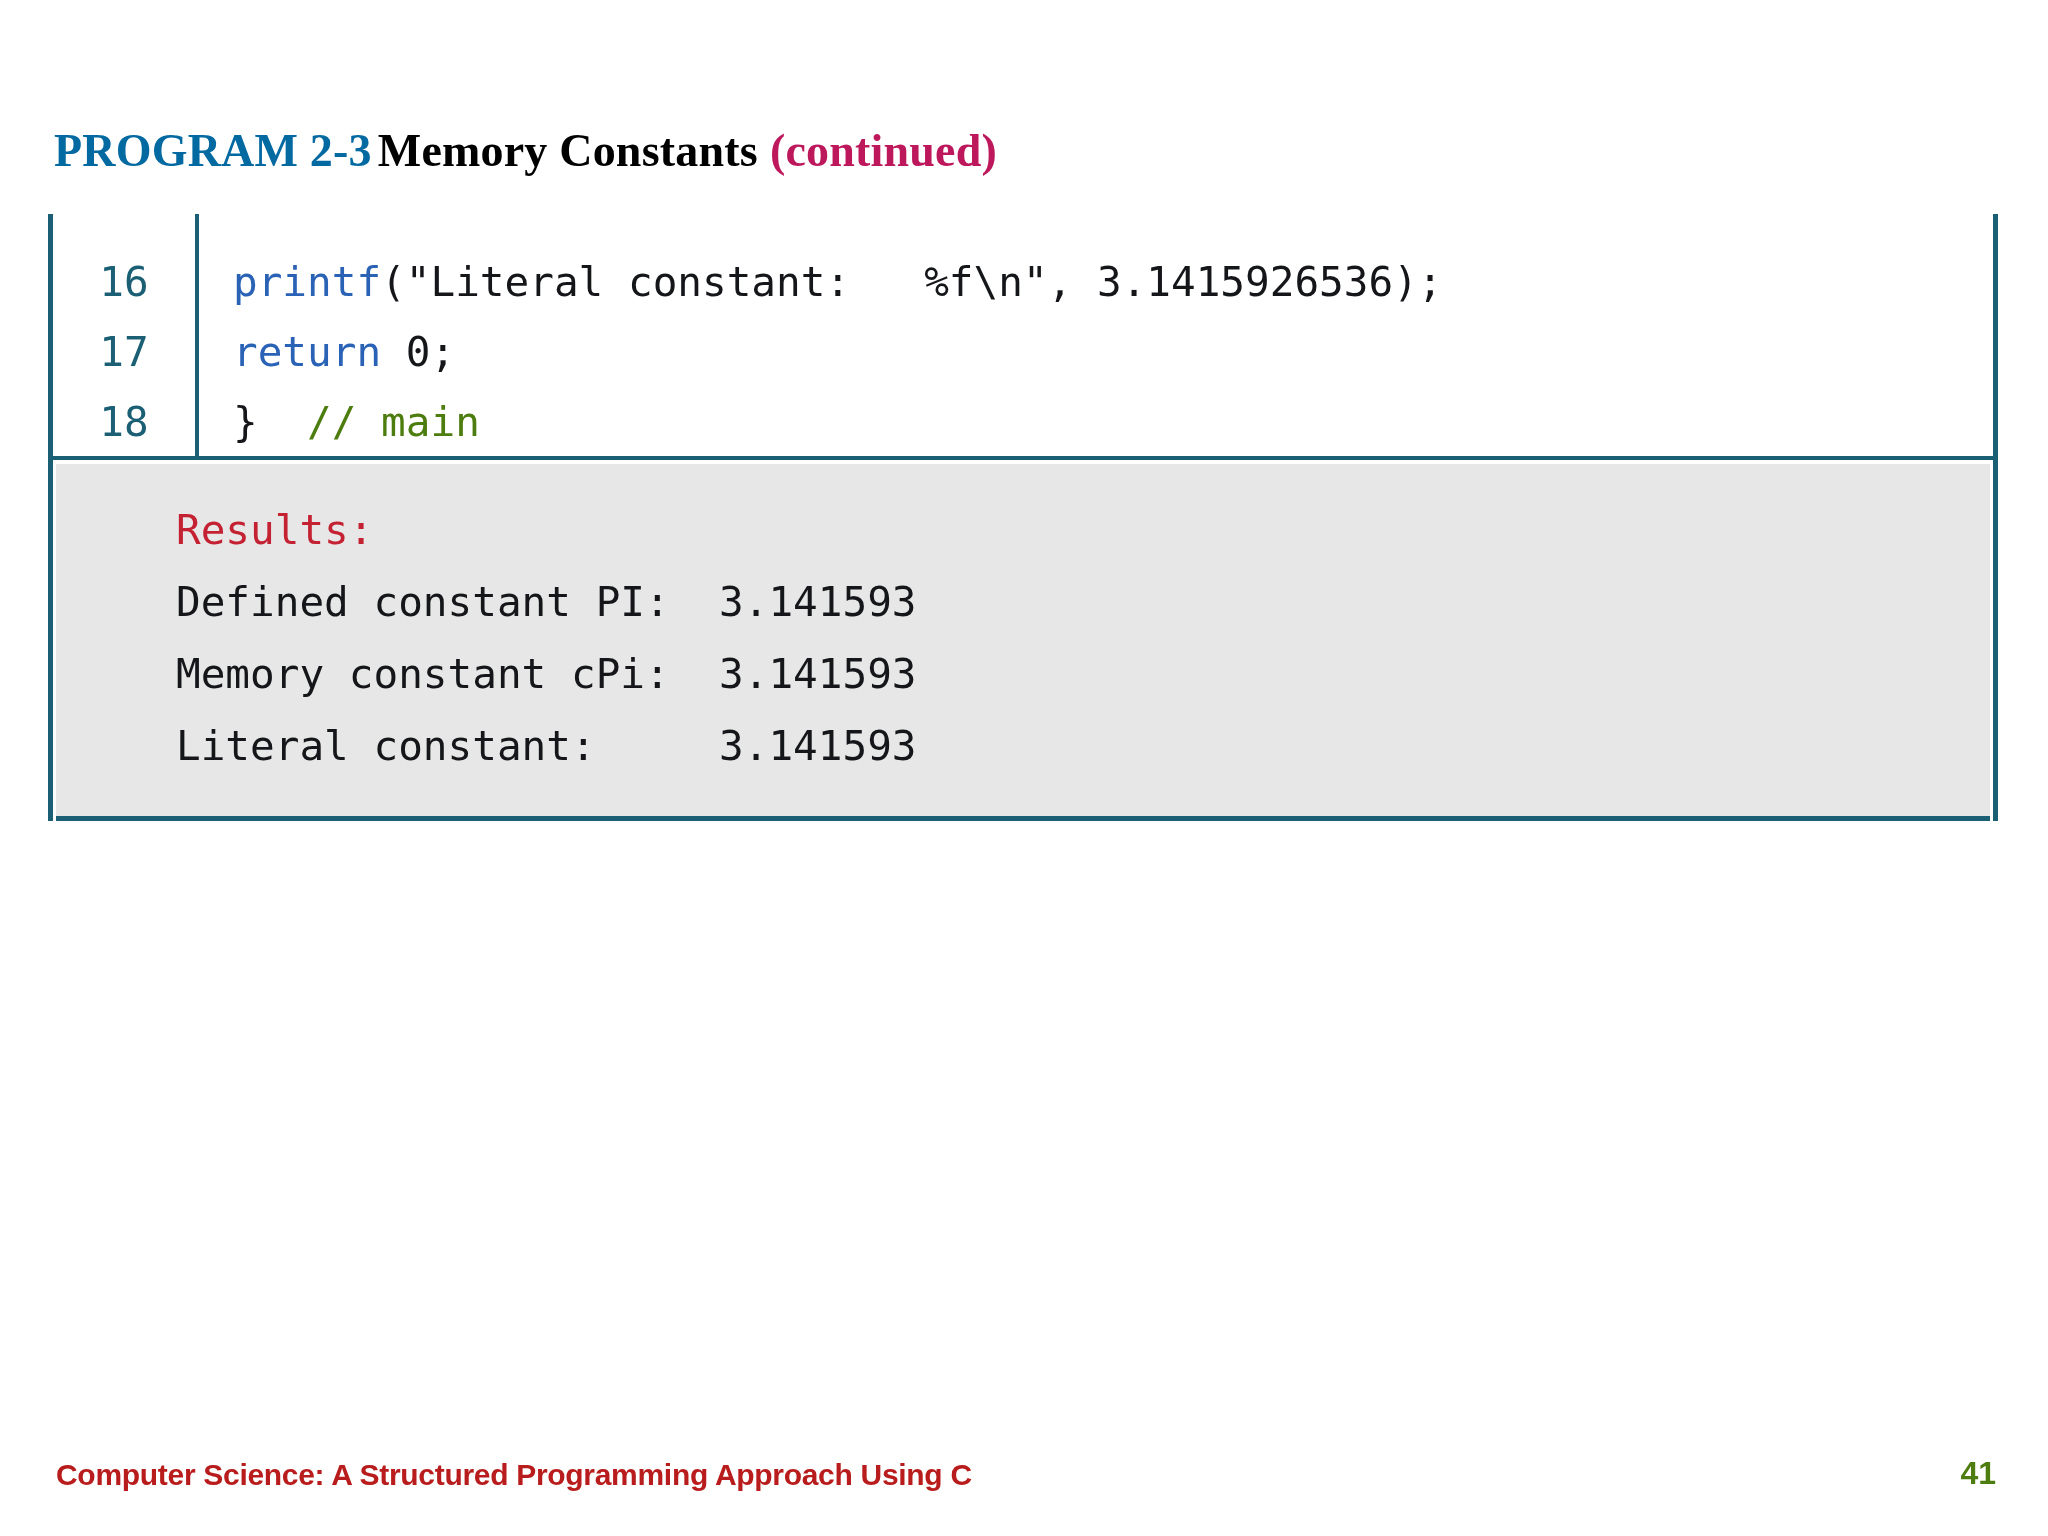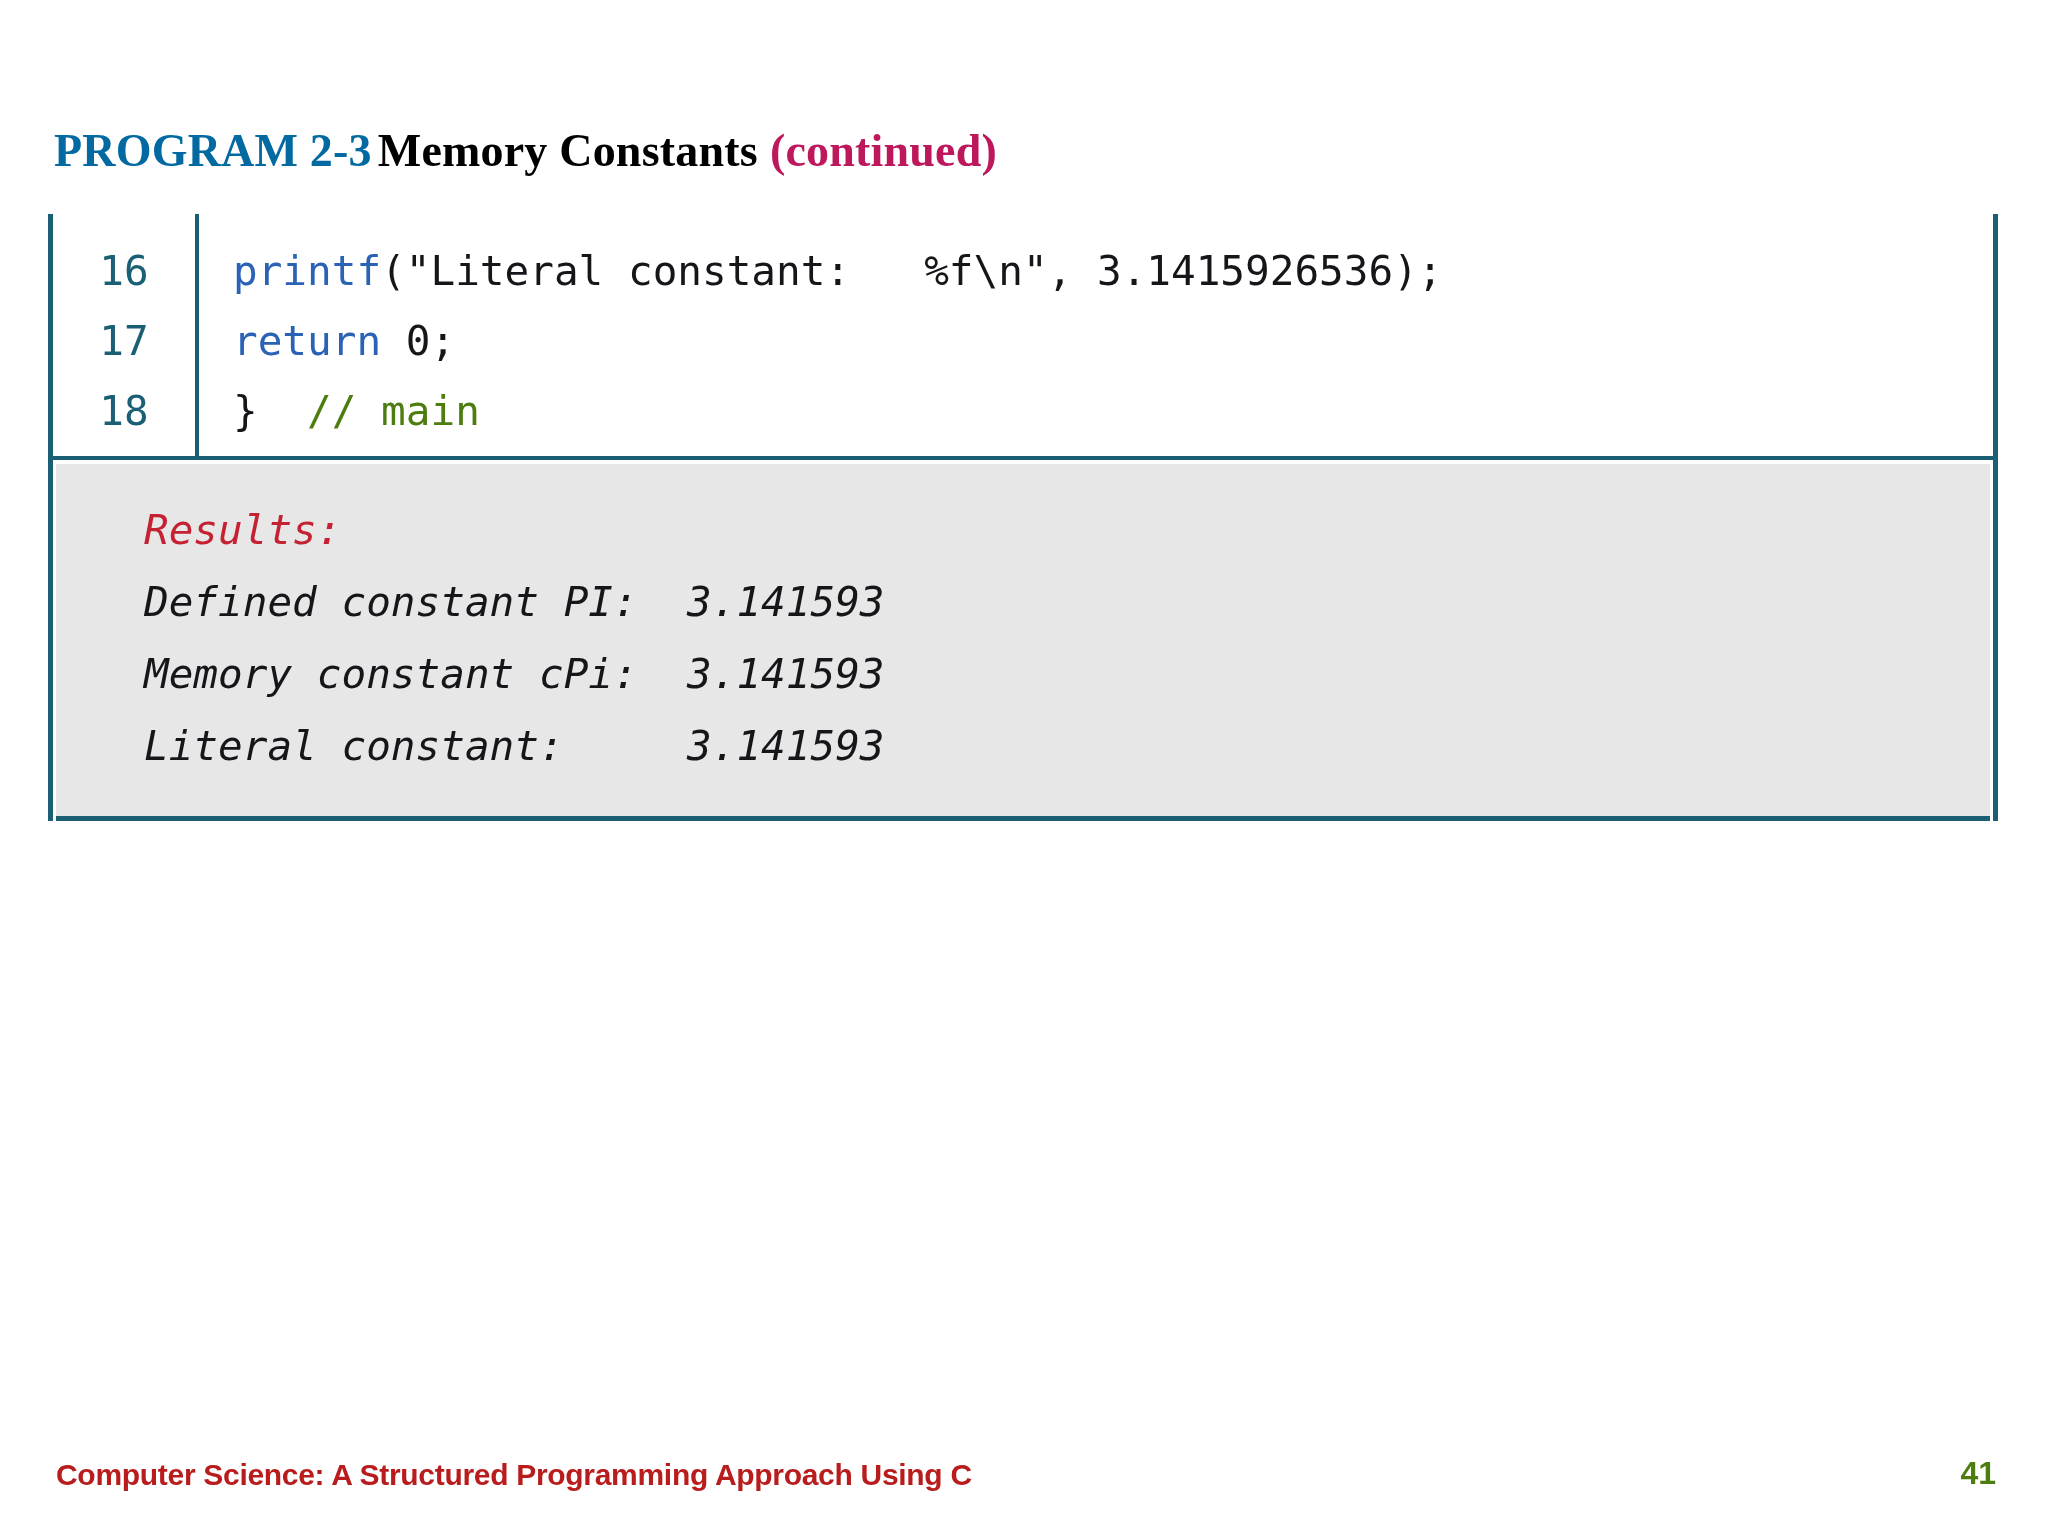--- a/index.html
+++ b/index.html
@@ -56,21 +56,21 @@
     position: absolute;
     left: 142px;
     top: 0;
     bottom: 0;
     width: 4px;
     background: #1b5f74;
   }
 
   .code-line {
     display: flex;
-    align-items: center;
+    align-items: flex-end;
     height: 70px;
     font-family: "DejaVu Sans Mono", monospace;
     font-size: 41px;
     white-space: pre;
   }
   .code-line.clipped {
     height: 22px;
     overflow: hidden;
     position: relative;
   }
@@ -99,22 +99,21 @@
     border-bottom: 5px solid #1b5f74;
     padding: 30px 0 34px 0;
     margin: 4px 3px 0 3px;
   }
   .result-line {
     font-family: "DejaVu Sans Mono", monospace;
     font-size: 41px;
     line-height: 72px;
     white-space: pre;
     color: #15161a;
-    padding-left: 88px;
-    font-style: italic;
+    padding-left: 120px;
   }
   .result-line.heading { color: #c42233; }
 
   
   .footer-text {
     position: absolute;
     left: 56px;
     bottom: 44px;
     font-family: "Liberation Sans", sans-serif;
     font-weight: bold;

